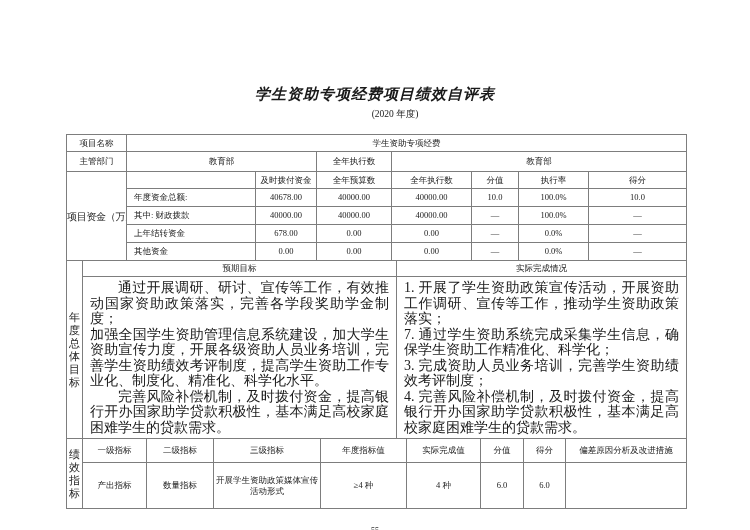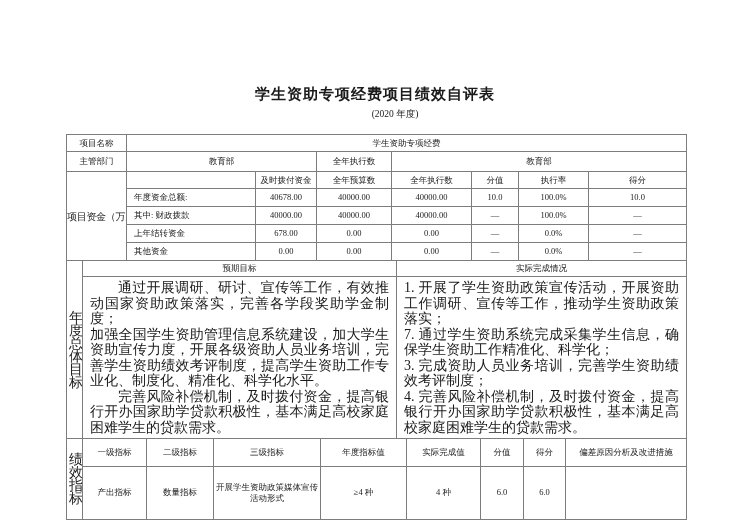--- a/index.html
+++ b/index.html
@@ -1,38 +1,38 @@
 <!DOCTYPE html>
 <html><head>
 <meta charset="utf-8">
 <style>
   html,body{margin:0;padding:0;background:#ffffff;}
   .page{
     width:750px;height:530px;background:#ffffff;position:relative;
     font-family:"Liberation Serif","DejaVu Serif",serif;color:#1a1a1a;
     overflow:hidden;margin:0 auto;
   }
-  .doc-title{padding-top:85px;text-align:center;font-size:15px;font-weight:bold;letter-spacing:1px;line-height:18px;}
+  .doc-title{padding-top:85px;text-align:center;font-size:15px;font-weight:bold;letter-spacing:1px;line-height:18px;font-style:italic;}
   .doc-subtitle{text-align:center;font-size:9.5px;margin-top:5px;line-height:12px;padding-left:40px;}
 
   table.t{border-collapse:collapse;table-layout:fixed;margin-left:66px;width:620px;}
   table.t + table.t{margin-top:-1px;}
   .t-top{margin-top:14px;border-radius:22px;}
   .t td{border:1px solid #7d7d7d;vertical-align:middle;text-align:center;
         font-size:8.5px;line-height:11px;padding:0 2px;overflow:hidden;}
   .t td.left{text-align:left;padding-left:7px;}
   td.nowrap{white-space:nowrap;letter-spacing:-0.3px;padding:0;}
 
   
   .r17{height:17px;} .r20{height:20px;} .r18{height:18px;}
   .r16{height:16px;} .r98{height:98px;} .r24{height:24px;} .r46{height:46px;}
 
   
   .vcell{padding:0;}
-  .vlabel{width:1em;margin:14px auto;word-break:break-all;line-height:13px;font-size:14px;text-align:center;}
+  .vlabel{width:1em;margin:8px auto;word-break:break-all;line-height:13px;font-size:11px;text-align:center;}
 
   
   td.paracell{vertical-align:middle;text-align:left;padding:3px 7px 3px 7px;}
   .para{margin:0;font-size:14px;line-height:15.5px;text-align:justify;}
   .para.indent{text-indent:2em;}
 
   .t-bot td{font-size:8.5px;}
   .cell-3rd{text-align:left;padding:2px 6px;line-height:13px;}
 
   .page-footer{text-align:center;font-size:8px;margin-top:17px;color:#333;}

